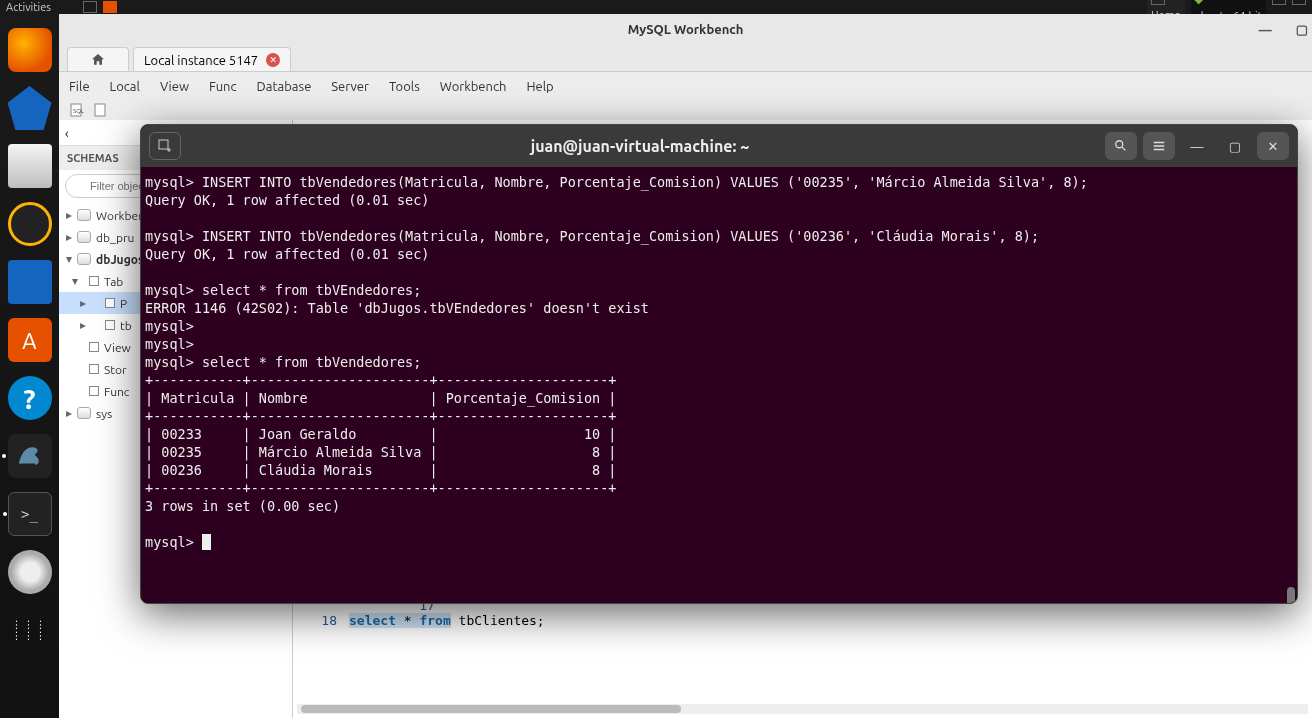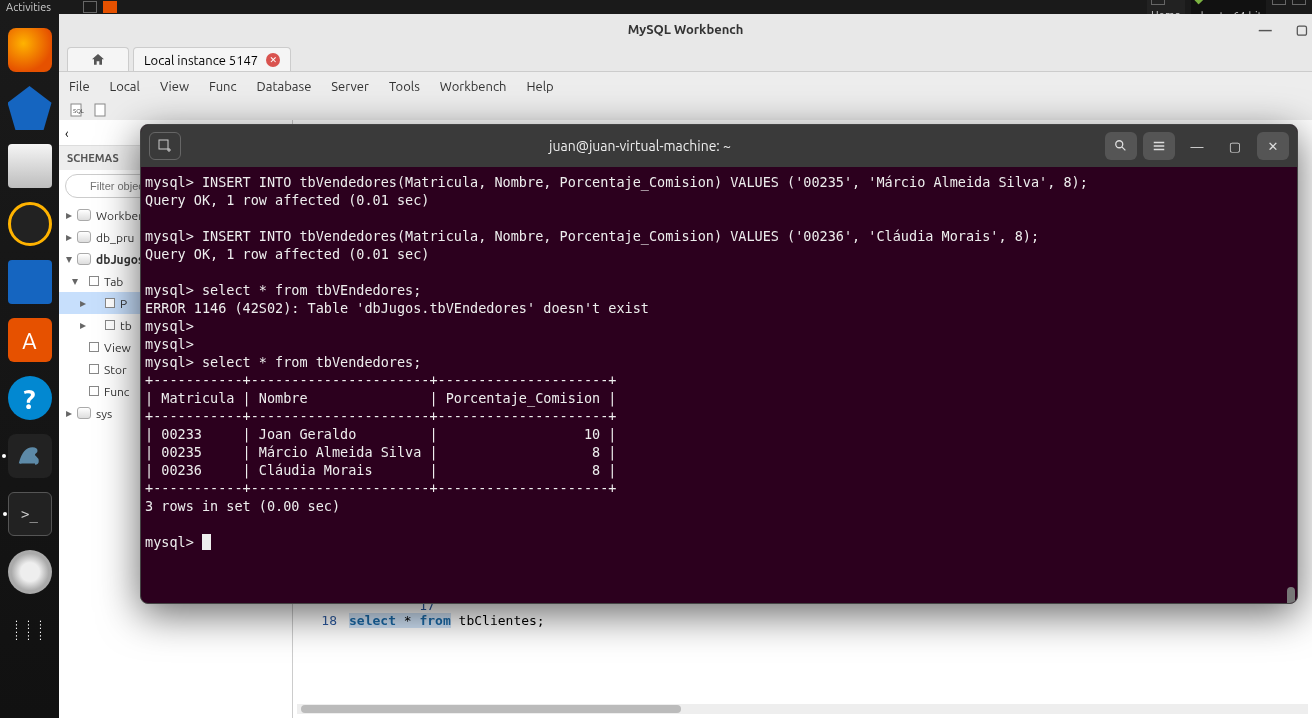--- a/index.html
+++ b/index.html
@@ -57,21 +57,21 @@
 .code { white-space:pre;}
 .kw{ color:#1a6aa8; font-weight:bold;}
 .sel-bg{ background:#d0e3f7;}
 .ed-scroll{ position:absolute; bottom:4px; left:4px; right:4px; height:10px; background:#eee;}
 .ed-thumb{ position:absolute; left:4px; width:380px; height:8px; background:#bbb; border-radius:4px; top:1px;}
 
 
 .term { position:absolute; left:140px; top:124px; width:1158px; height:480px; background:#2c001e; border-radius:8px; border:1px solid #444; box-shadow:0 10px 40px rgba(0,0,0,0.6); overflow:hidden;}
 .term-title { height:42px; background:#3a3a3a; display:flex; align-items:center; color:#eee; padding:0 8px;}
 .tt-newtab { width:32px; height:28px; border:1px solid #666; border-radius:6px; display:flex; align-items:center; justify-content:center; color:#ccc;}
-.tt-title{ flex:1; text-align:center; font-weight:normal; font-size:14px; color:#eee;}
+.tt-title{ flex:1; text-align:center; font-weight:bold; font-size:16px; color:#eee;}
 .tt-btn { width:32px; height:28px; border-radius:6px; display:flex; align-items:center; justify-content:center; color:#ddd; margin-left:6px;}
 .tt-btn.bg { background:#555;}
 .tt-close{ background:#555;}
 .term-body { padding:6px 4px; font-family:'DejaVu Sans Mono',monospace; font-size:13.5px; line-height:18px; color:#eee; white-space:pre; height:calc(100% - 42px); overflow:hidden; position:relative;}
 .term-cursor{ display:inline-block; width:9px; height:16px; background:#eee; vertical-align:text-bottom;}
 .term-sb{ position:absolute; right:2px; top:420px; width:8px; height:50px; background:#777; border-radius:4px;}
 
 
 .home-ico{ width:18px;height:16px; display:inline-block;}
 .home-ico svg{width:18px;height:16px;}

